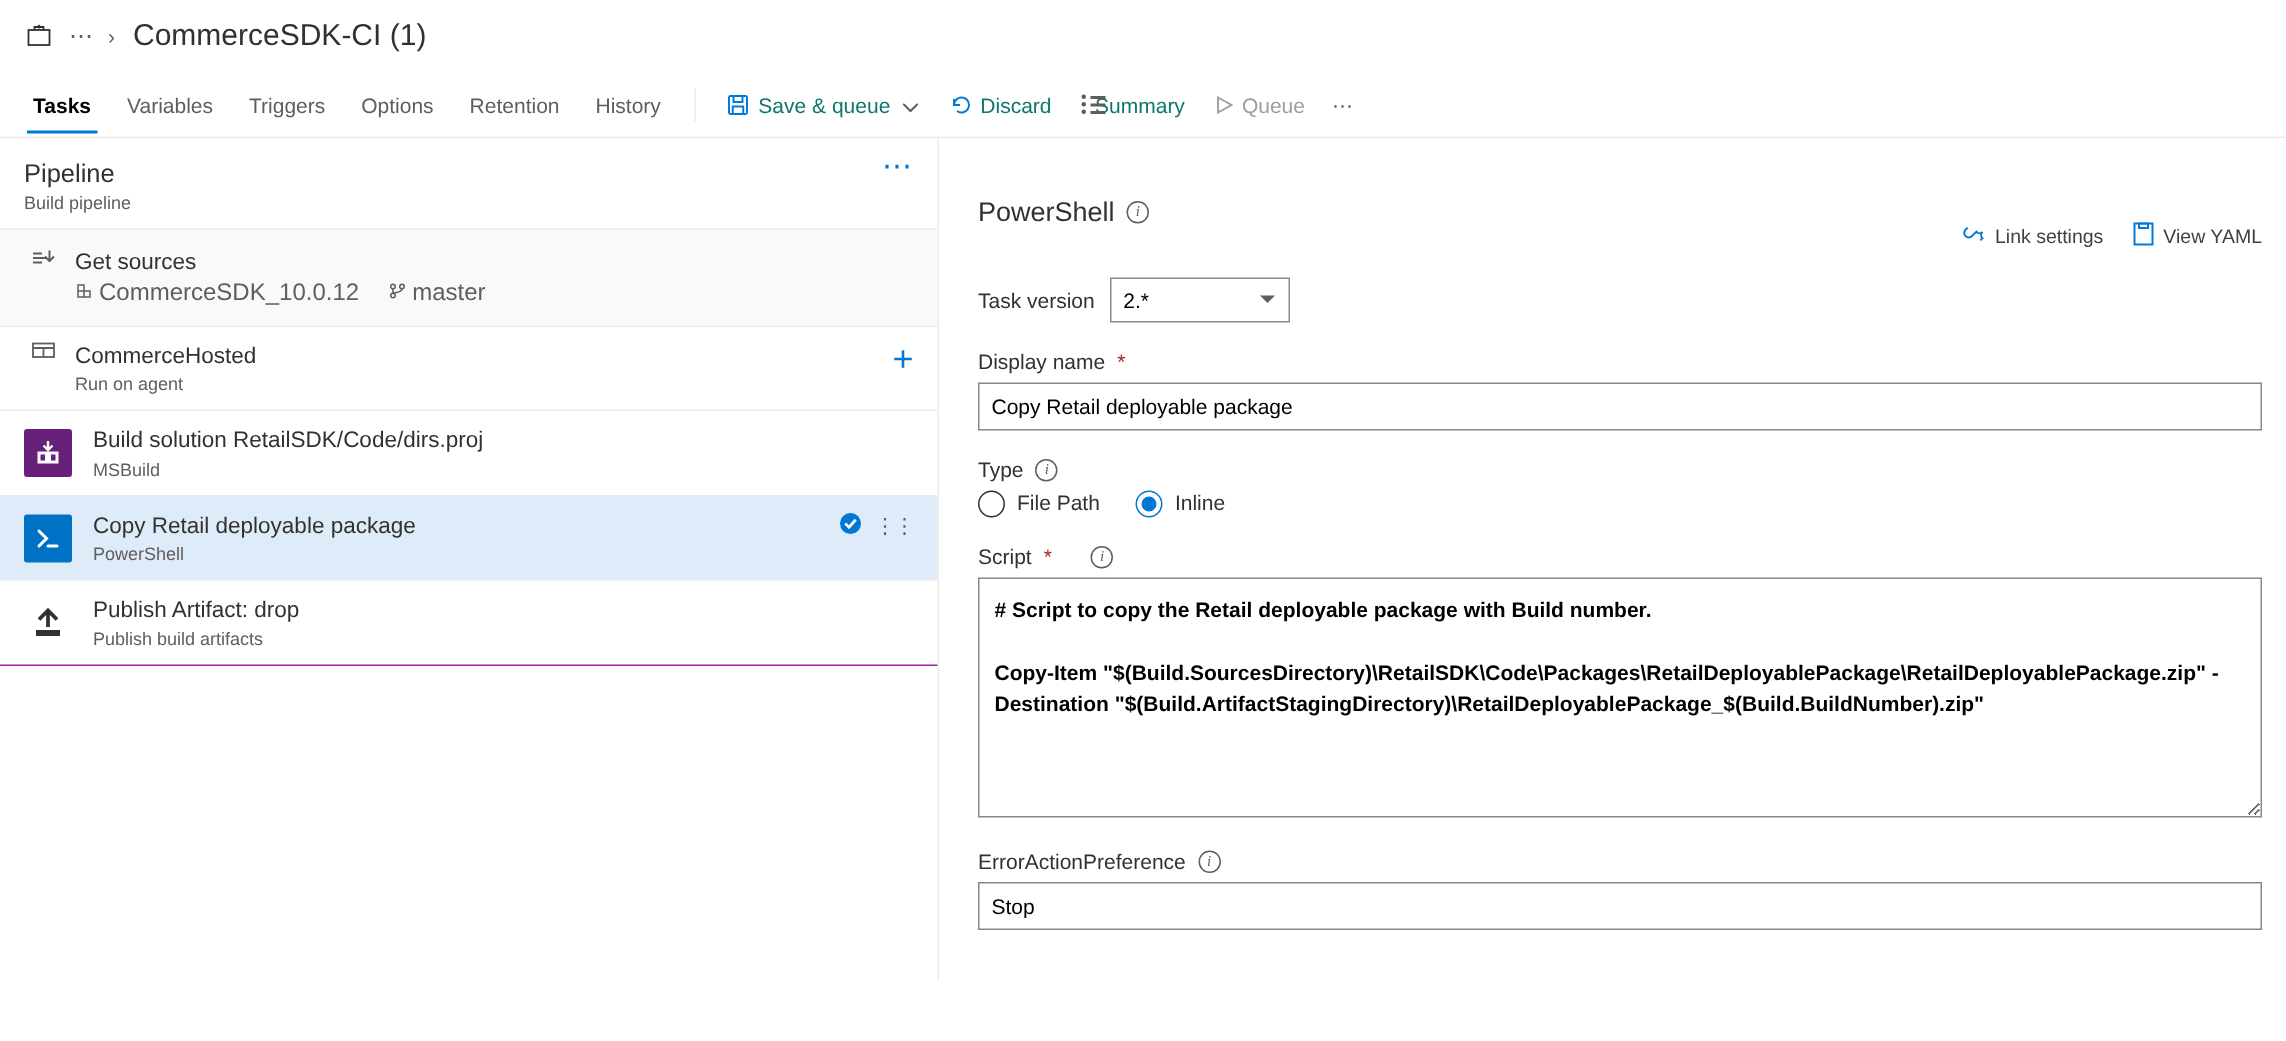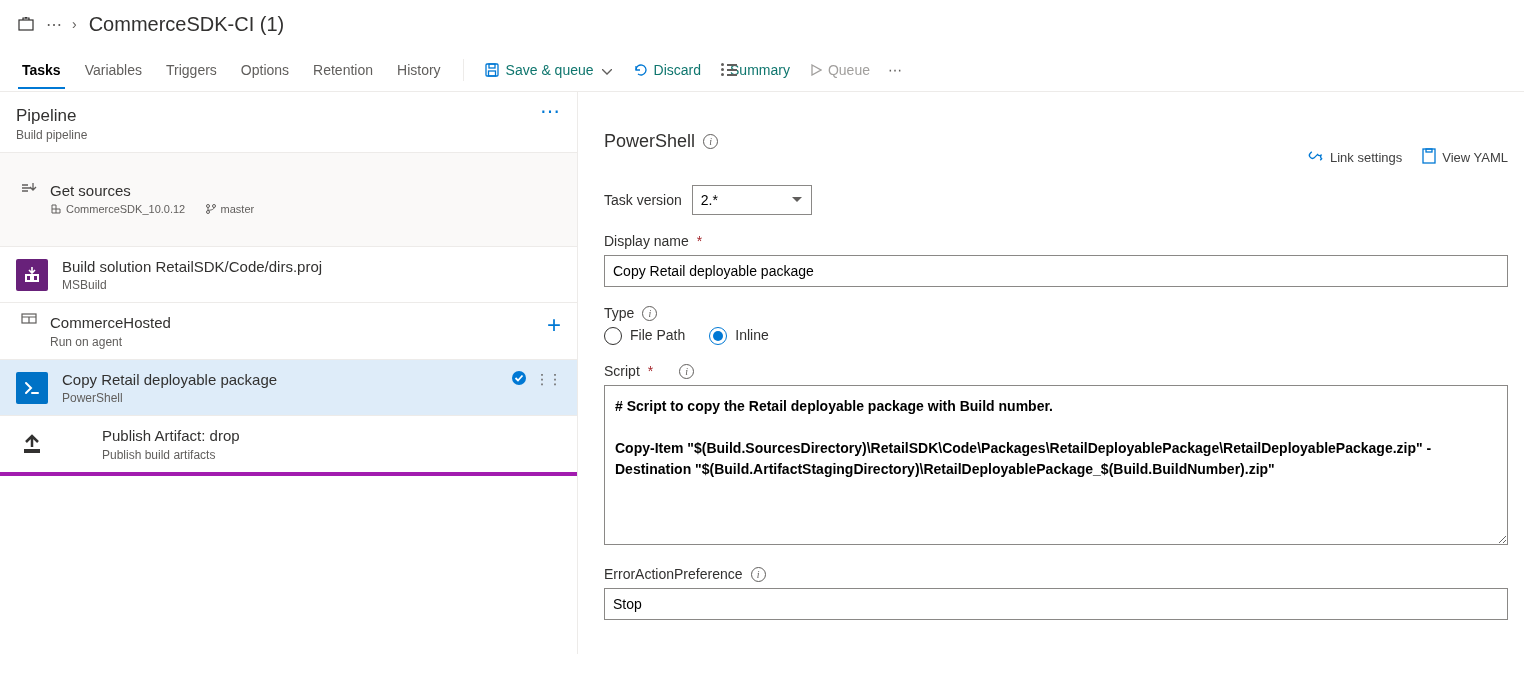--- a/index.html
+++ b/index.html
@@ -15,42 +15,42 @@
 .tabbar .tab { padding: 10px 12px; cursor:pointer; color:#605e5c; position:relative;}
 .tabbar .tab.active { color:#000; font-weight:600;}
 .tabbar .tab.active::after { content:""; position:absolute; left:8px; right:8px; bottom:-1px; height:2px; background:#0078d4;}
 .tabbar .sep { width:1px; height:22px; background:#edebe9; margin: 0 10px;}
 .tabbar .action { display:flex; align-items:center; padding: 6px 10px; cursor:pointer; color:#0f766e;}
 .tabbar .action.disabled { color:#a19f9d; }
 .tabbar .action .ico { margin-right:6px; display:flex;}
 .tabbar .more { color:#605e5c; cursor:pointer; padding:6px 8px;}
 
 .main { display:flex; flex-direction:row; }
-.left { width: 578px; border-right: 1px solid #edebe9; }
+.left { width: 626px; border-right: 1px solid #edebe9; }
 .right { flex:1; padding: 24px 16px 16px 26px; position:relative;}
 
 .pipeline-header { display:flex; justify-content:space-between; align-items:flex-start; padding: 14px 16px 10px 16px; }
 .pipeline-header .pt { font-size:17px; }
 .pipeline-header .ps { font-size:12px; color:#605e5c; margin-top:2px;}
 .pipeline-header .more { color:#0078d4; cursor:pointer; font-size:20px; letter-spacing:1px; line-height:10px;}
 
 .row { border-top:1px solid #edebe9; padding: 10px 16px; display:flex; align-items:flex-start; cursor:pointer; position:relative;}
-.row.get-sources { background:#faf9f8; padding:28px 16px;}
+.row.get-sources { background:#faf9f8; padding:12px 16px;}
 .row .lead { width:26px; flex:0 0 26px; margin-right:8px; display:flex; align-items:center; justify-content:center; color:#605e5c;}
 .row .taskicon { width:32px; height:32px; flex:0 0 32px; margin-right:14px; border-radius:2px; display:flex; align-items:center; justify-content:center; color:#fff; font-weight:bold; margin-top:2px;}
 .row .txt { flex:1;}
 .row .name { font-size:15px; line-height:1.3;}
 .row .sub { font-size:12px; color:#605e5c; margin-top:2px;}
 .row.selected { background:#deecf9;}
 .row .trailing { display:flex; align-items:center; gap:8px; color:#0078d4;}
 .row .add { font-size:24px; color:#0078d4; cursor:pointer; line-height:1; font-weight:300;}
 .row .check { color:#0078d4;}
 .row .drag { color:#605e5c; cursor:grab; letter-spacing:-1px;}
-.row.last { border-bottom:4px solid #a21caf;gap:40px;}
-.branch-chip { display:inline-flex; align-items:flex-start; font-size:11px; color:#605e5c; margin-right:16px;}
+.row.last { border-bottom:1px solid #a21caf;}
+.branch-chip { display:inline-flex; align-items:flex-start; font-size:16px; color:#605e5c; margin-right:16px;}
 .branch-chip .bi { margin-right:4px;}
 
 .right-top { display:flex; justify-content:space-between; align-items:center; margin-bottom:18px;}
 .right-top .rtitle { font-size:18px; display:flex; align-items:center; gap:8px;}
 .right-top .links { display:flex; gap:20px;}
 .right-top .links .lnk { display:flex; align-items:center; gap:6px; color:#404040; cursor:pointer; font-size:13px;margin-top:32px;}
 
 .field { margin-bottom:18px;}
 .field-label { display:flex; align-items:center; gap:8px; margin-bottom:6px; color:#323130; font-size:14px;}
 .field-label.inline { margin-bottom:0;}
@@ -172,48 +172,48 @@
                   <circle cx="9" cy="3" r="1.5" fill="none" stroke="#605e5c"></circle>
                   <path d="M3 4.5 L3 7.5 M9 4.5 C9 7 5 7 3 7.5" fill="none" stroke="#605e5c"></path>
                 </svg></span>
             <span>master</span>
           </span>
         </div>
       </div>
     </div>
 
     <div class="row">
+      <div class="lead">
+          <svg width="16" height="14" viewBox="0 0 16 14">
+            <rect x="1" y="1" width="14" height="9" fill="none" stroke="#605e5c" stroke-width="1.2"></rect>
+            <path d="M1 4 L15 4 M8 4 L8 10" fill="none" stroke="#605e5c" stroke-width="1.2"></path>
+          </svg>
+        </div>
+      <div class="txt">
+        <div class="name">CommerceHosted</div>
+        <div class="sub">Run on agent</div>
+      </div>
+      <div class="trailing">
+          <span class="add">+</span>
+        </div>
+    </div>
+
+    <div class="row">
       <div class="taskicon" style="background:#68217a;">
         <svg width="20" height="18" viewBox="0 0 20 18">
             <rect x="3" y="8" width="14" height="8" fill="#fff"></rect>
             <rect x="5" y="10" width="3" height="4" fill="#68217a"></rect>
             <rect x="12" y="10" width="3" height="4" fill="#68217a"></rect>
             <path d="M10 1 L10 6 M7 4 L10 7 L13 4" stroke="#fff" stroke-width="1.6" fill="none"></path>
           </svg>
       </div>
       <div class="txt">
         <div class="name">Build solution RetailSDK/Code/dirs.proj</div>
         <div class="sub">MSBuild</div>
       </div>
-    </div>
-
-    <div class="row">
-      <div class="lead">
-          <svg width="16" height="14" viewBox="0 0 16 14">
-            <rect x="1" y="1" width="14" height="9" fill="none" stroke="#605e5c" stroke-width="1.2"></rect>
-            <path d="M1 4 L15 4 M8 4 L8 10" fill="none" stroke="#605e5c" stroke-width="1.2"></path>
-          </svg>
-        </div>
-      <div class="txt">
-        <div class="name">CommerceHosted</div>
-        <div class="sub">Run on agent</div>
-      </div>
-      <div class="trailing">
-          <span class="add">+</span>
-        </div>
     </div>
 
     <div class="row selected">
       <div class="taskicon" style="background:#0072c6;">
         <svg width="20" height="18" viewBox="0 0 20 18">
             <path d="M4 4 L9 9 L4 14" stroke="#fff" stroke-width="2" fill="none" stroke-linecap="round"></path>
             <path d="M10 14 L16 14" stroke="#fff" stroke-width="2" stroke-linecap="round"></path>
           </svg>
       </div>
       <div class="txt">

